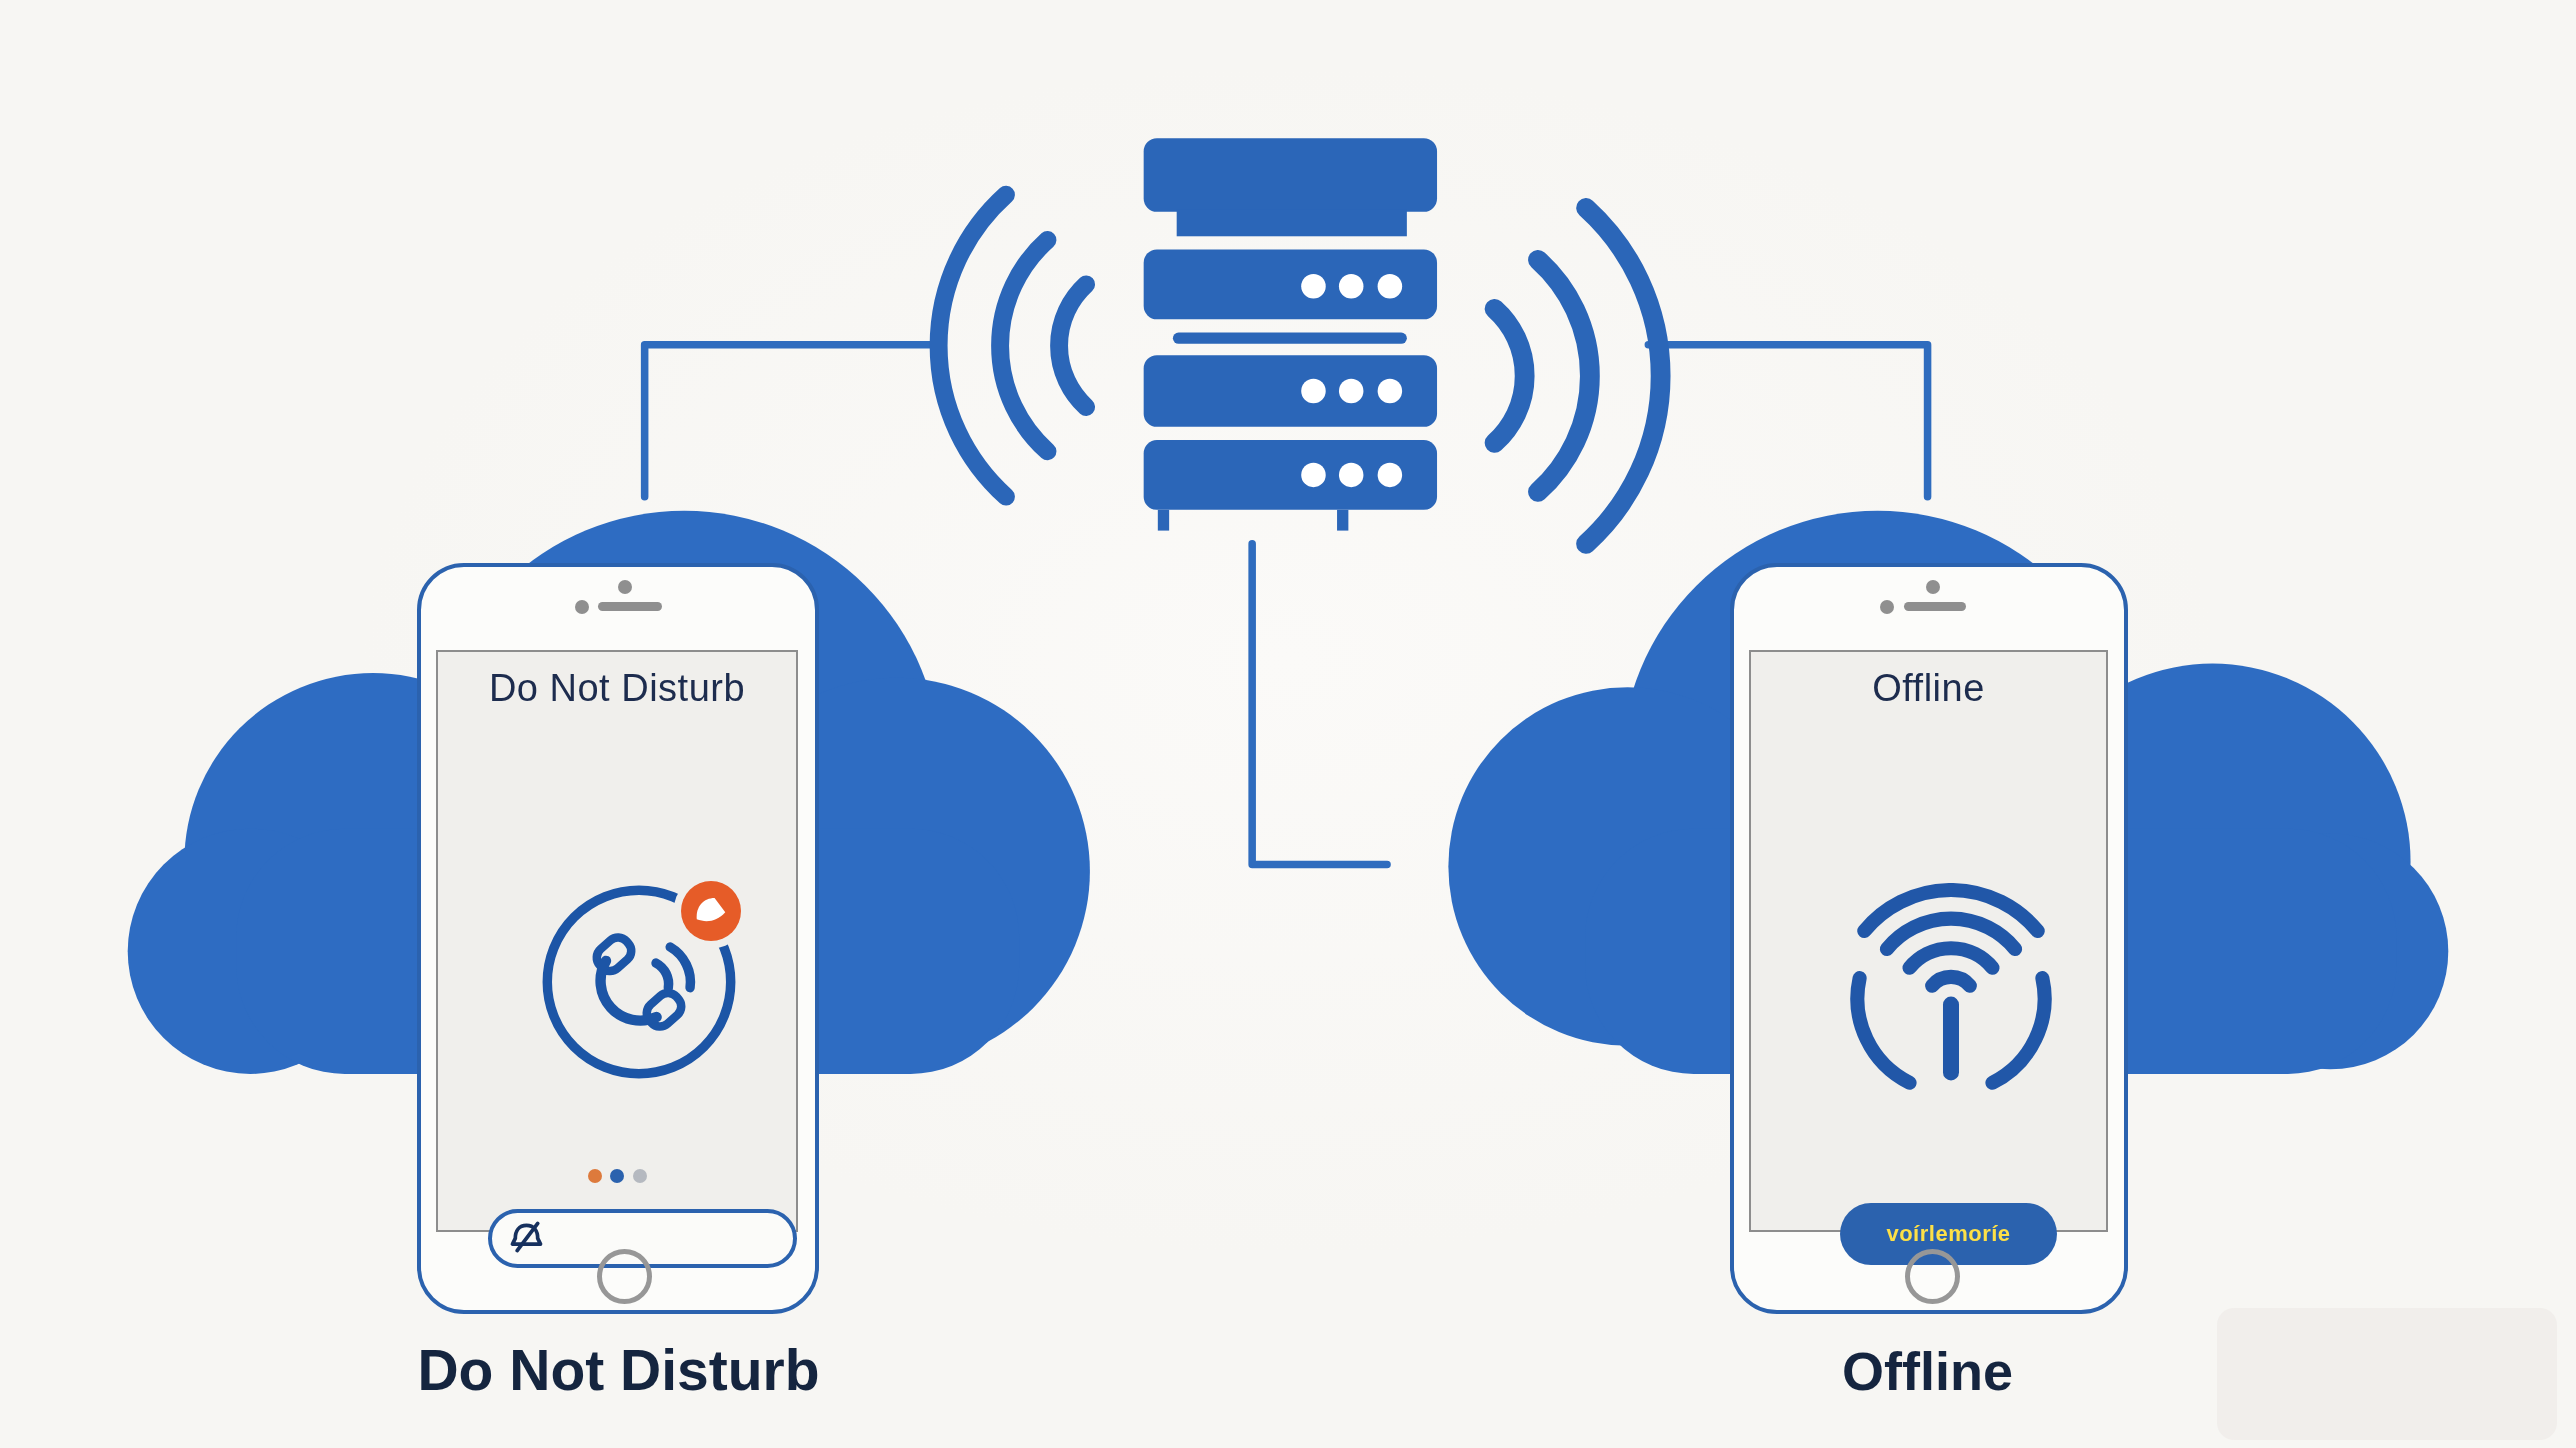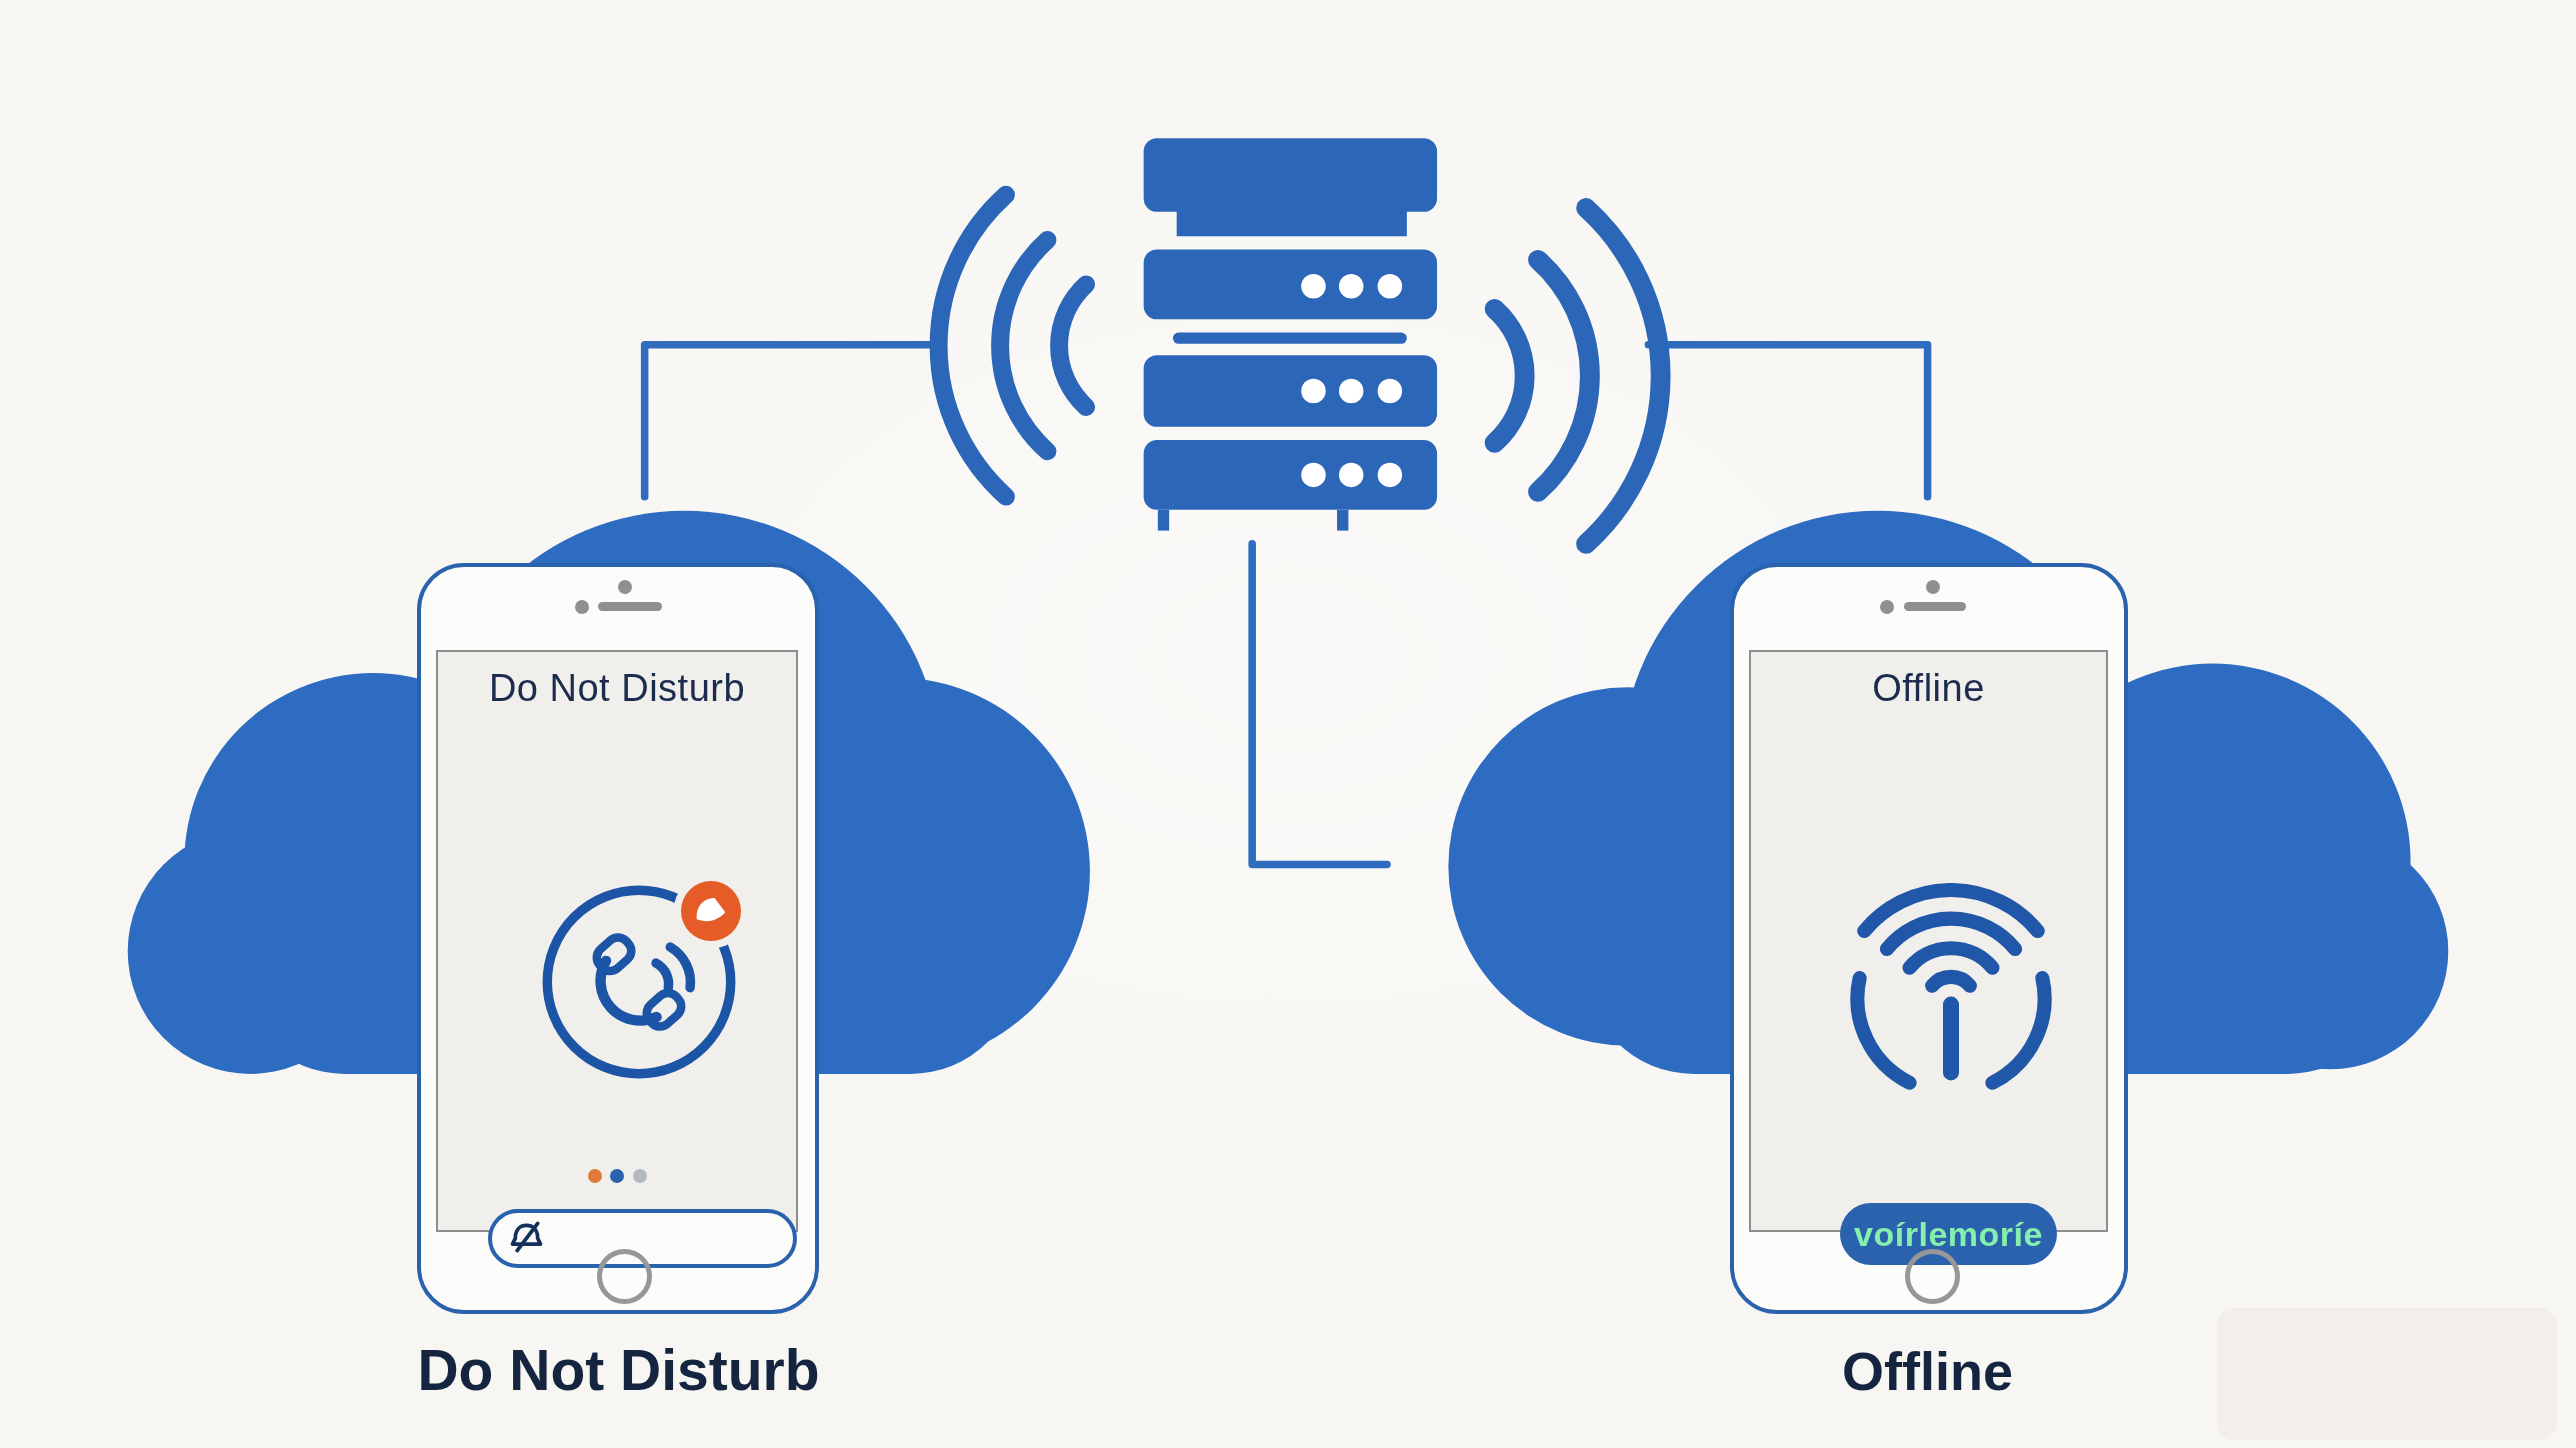--- a/index.html
+++ b/index.html
@@ -38,21 +38,21 @@
         justify-content:center;align-items:center;}
   .dots span{width:14px;height:14px;border-radius:50%;display:block;}
 
   .input-pill{position:absolute;left:50px;top:557px;width:309px;height:59px;
               border:4.7px solid var(--phone-border);border-radius:30px;background:#fbfbf9;
               display:flex;align-items:center;padding-left:13.2px;gap:7.5px;}
   .input-pill input{border:none;outline:none;background:transparent;flex:1;height:100%;
               font-size:24.5px;color:var(--navy-text);font-family:"Liberation Sans",sans-serif;}
 
   .offline-btn{position:absolute;left:89px;top:551px;width:217px;height:62px;border:none;
-               border-radius:32px;background:var(--phone-border);color:#86efac;font-size:34px;
+               border-radius:32px;background:var(--phone-border);color:#fde047;font-size:22px;
                font-weight:600;letter-spacing:0.5px;font-family:"Liberation Sans",sans-serif;
                cursor:pointer;}
 
   .home-btn{position:absolute;top:682px;width:55px;height:55px;border-radius:50%;
             border:5.7px solid #979797;background:transparent;cursor:pointer;}
   .phone-left .home-btn{left:176px;}
   .phone-right .home-btn{left:171px;}
 
   .caption{position:absolute;width:661px;text-align:center;color:var(--navy-text);
            font-weight:600;z-index:4;}

